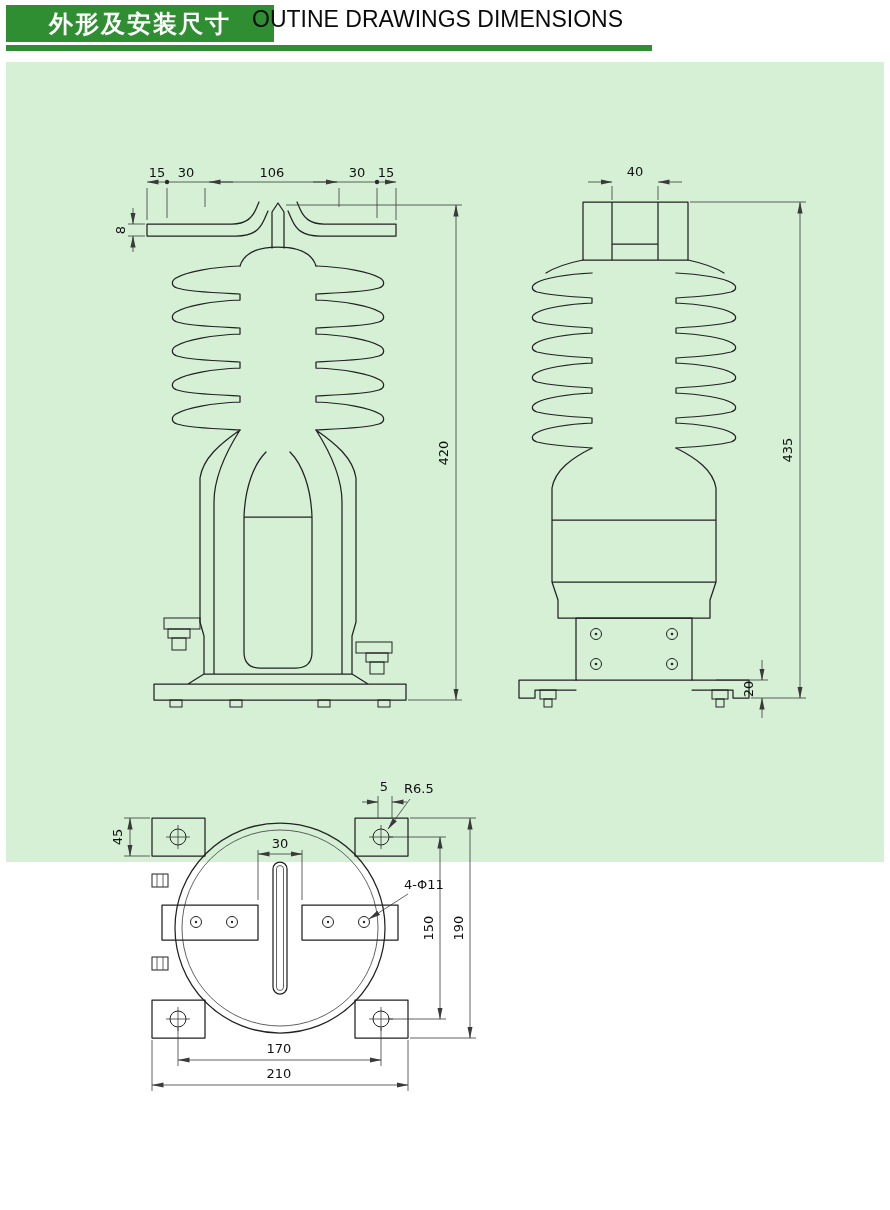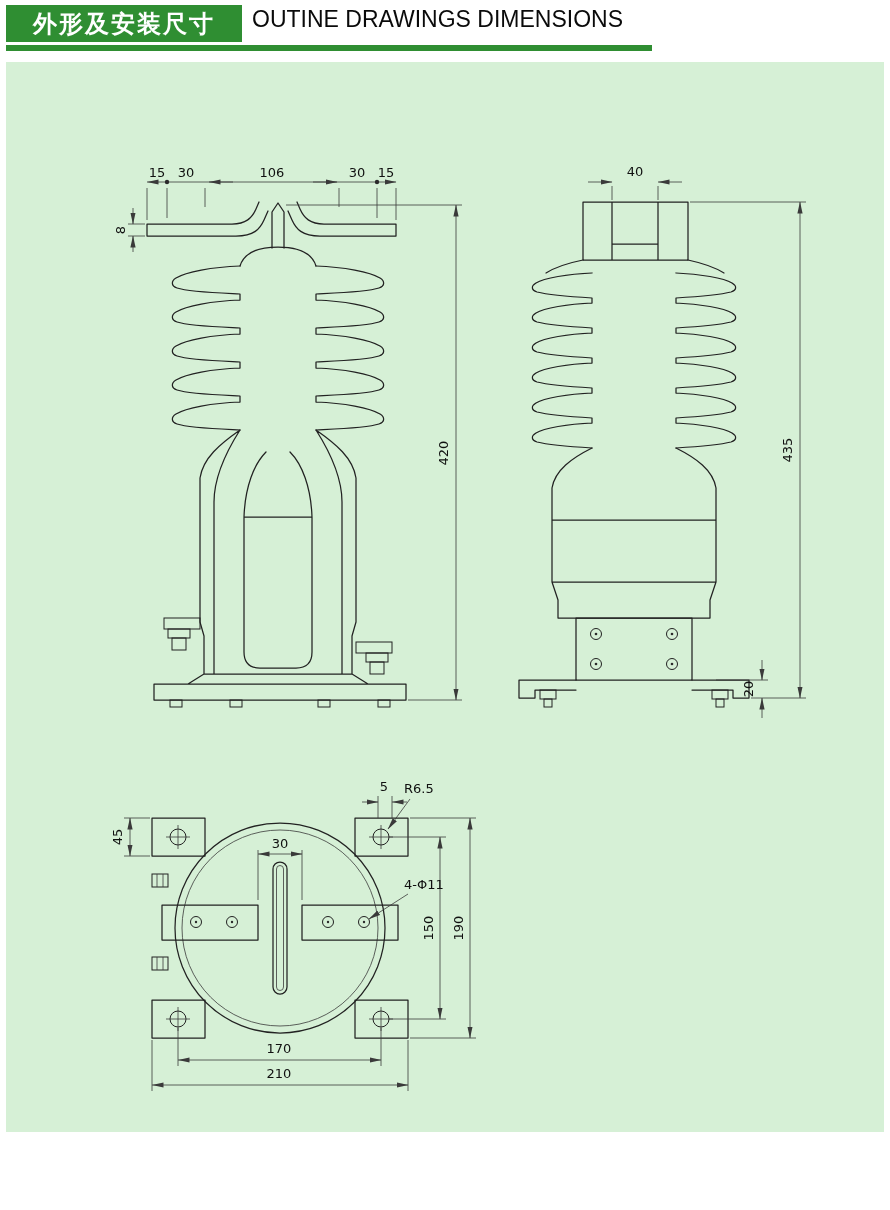--- a/index.html
+++ b/index.html
@@ -1,22 +1,22 @@
 <!DOCTYPE html>
 <html><head>
 <meta charset="utf-8">
 <style>
   html,body{margin:0;padding:0;}
   body{width:890px;height:1210px;background:#ffffff;position:relative;font-family:"Liberation Sans",sans-serif;}
-  .titlebox{position:absolute;left:6px;top:5px;width:236px;height:37px;background:#2f8e32;color:#ffffff;
+  .titlebox{position:absolute;left:6px;top:5px;width:268px;height:37px;background:#2f8e32;color:#ffffff;
             display:flex;align-items:center;justify-content:center;font-size:24px;font-weight:bold;letter-spacing:2px;font-family:Liberation Serif, serif;}
   .titleen{position:absolute;left:252px;top:1px;height:37px;display:flex;align-items:center;
            font-size:23px;color:#0a0a0a;}
   .rule{position:absolute;left:6px;top:45px;width:646px;height:6px;background:#2f8e32;}
-  .panel{position:absolute;left:6px;top:62px;width:878px;height:1070px;background:#d6f0d6;}
+  .panel{position:absolute;left:6px;top:62px;width:878px;height:800px;background:#d6f0d6;}
   svg{display:block;}
   .ol{fill:none;stroke:#222222;stroke-width:1.25;stroke-linejoin:round;stroke-linecap:round;}
   .th{fill:none;stroke:#3a3a3a;stroke-width:0.8;}
   .dim{fill:none;stroke:#3a3a3a;stroke-width:0.8;marker-start:url(#arr);marker-end:url(#arr);}
   .de{fill:none;stroke:#3a3a3a;stroke-width:0.8;marker-end:url(#arr);}
   .fl{fill:#2a2a2a;stroke:none;}
   .bolt{fill:none;stroke:#222222;stroke-width:1;}
   text.d{font:13px "DejaVu Sans",sans-serif;fill:#101010;text-anchor:middle;}
   text.ds{font:13px "DejaVu Sans",sans-serif;fill:#101010;text-anchor:start;}
 </style>

